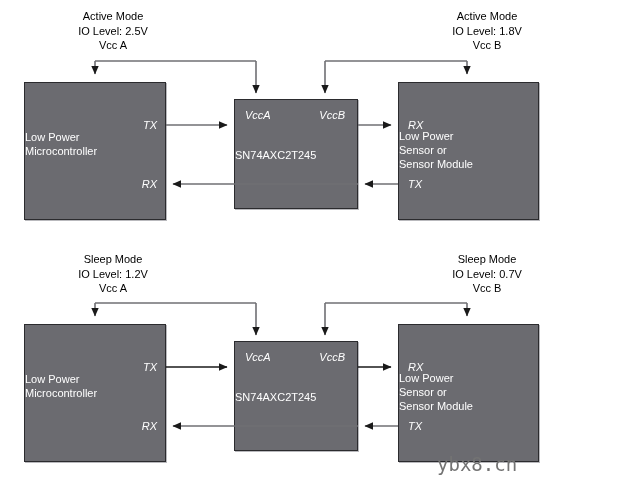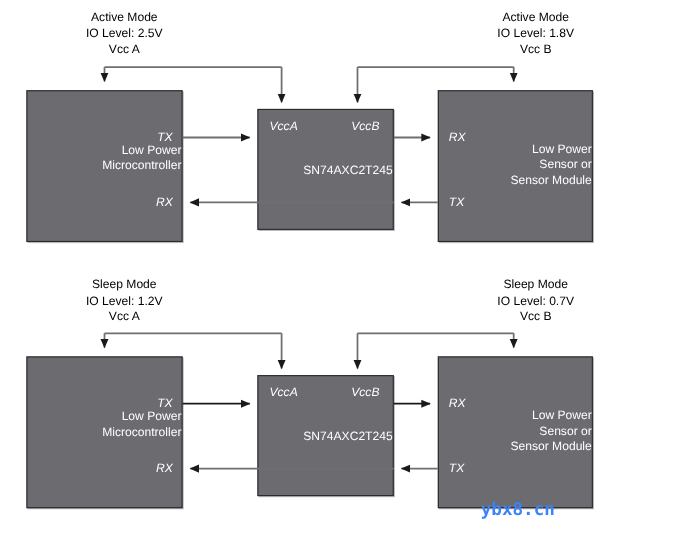--- a/index.html
+++ b/index.html
@@ -24,21 +24,21 @@
     position: absolute;
     background: #6b6b70;
     border: 1px solid #2b2b2e;
     box-sizing: border-box;
     box-shadow: 1px 1px 0 0 #b9b9bd;
   }
   .blk-label {
     position: absolute;
     left: 0;
     width: 100%;
-    text-align: right;
+    text-align: left;
     color: #ffffff;
     font-size: 11px;
     line-height: 14px;
     white-space: pre-line;
     pointer-events: none;
   }
   .pin {
     position: absolute;
     color: #ffffff;
     font-size: 11px;
@@ -49,24 +49,24 @@
   .hdr {
     position: absolute;
     text-align: center;
     color: #000000;
     font-size: 11px;
     line-height: 14.5px;
     white-space: pre-line;
   }
   .wmark {
     position: absolute;
-    color: #3b82f6;
+    color: #737373;
     font-family: "DejaVu Sans Mono", monospace;
-    font-size: 16px;
-    font-weight: bold;
+    font-size: 19px;
+    font-weight: normal;
     letter-spacing: 0px;
     white-space: nowrap;
   }
   svg.wires {
     position: absolute;
     left: 0; top: 0;
     width: 622px;
     height: 491px;
     pointer-events: none;
   }

